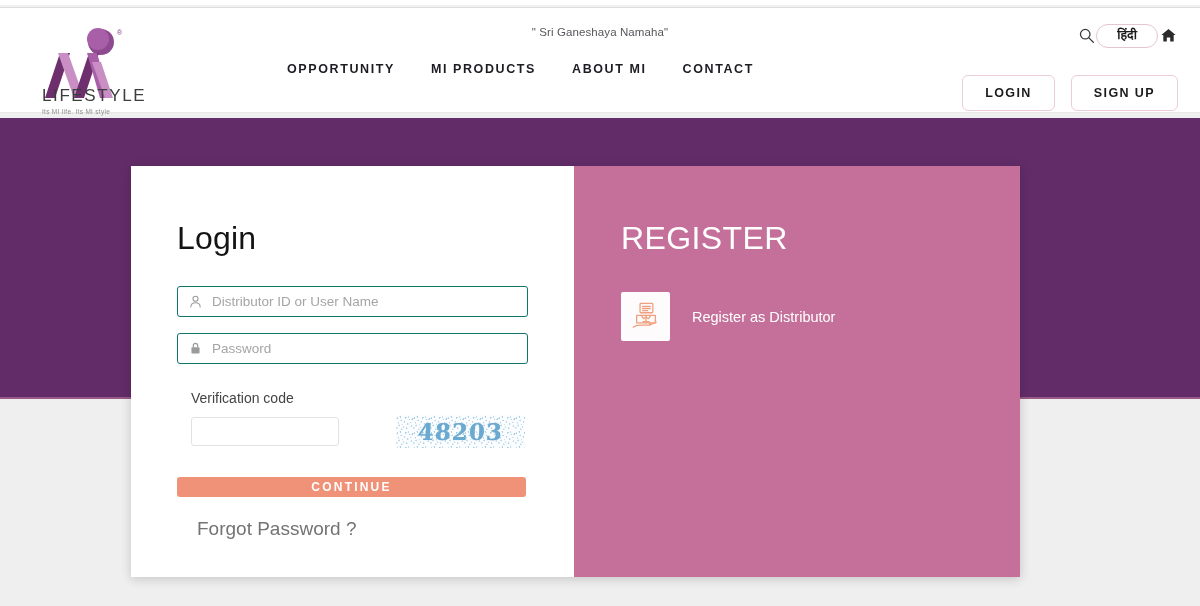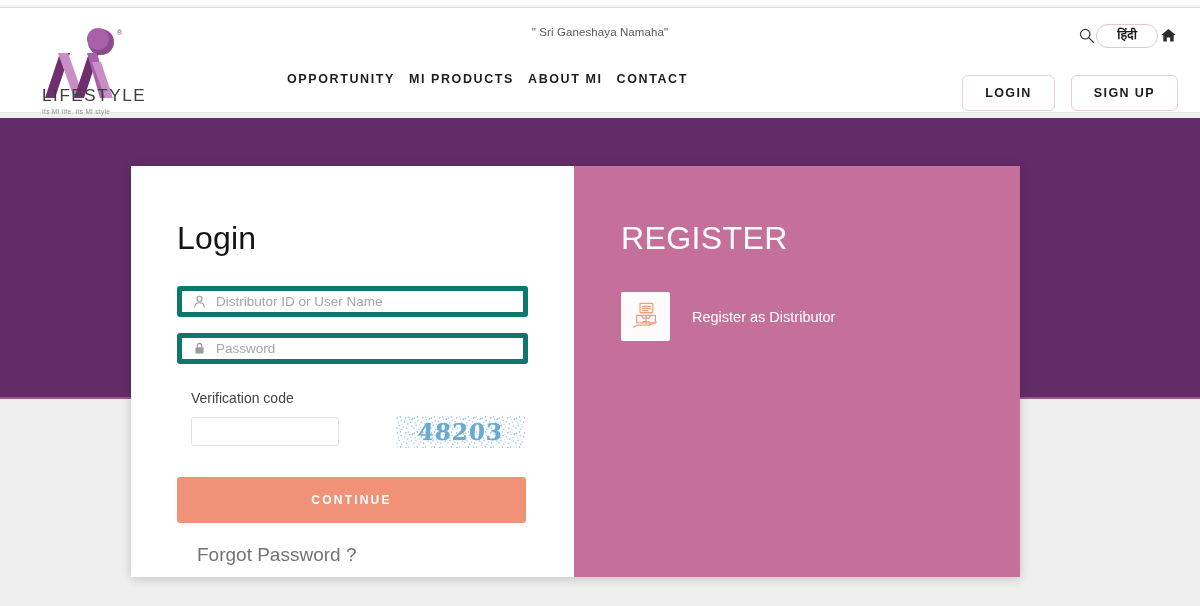--- a/index.html
+++ b/index.html
@@ -29,22 +29,22 @@
   .logo-svg { display: block; }
 
   .mantra {
     position: absolute; left: 0; right: 0; top: 18px;
     text-align: center;
     font-size: 11.5px; color: #56565c; letter-spacing: .1px;
     pointer-events: none;
   }
 
   .nav {
-    position: absolute; left: 287px; top: 64px;
-    display: flex; gap: 14px; align-items: center; justify-content: space-between;
+    position: absolute; left: 287px; top: 54px;
+    display: flex; gap: 36px; align-items: center; justify-content: space-between;
   }
   .nav-item {
     font-size: 12.5px; font-weight: bold;
     letter-spacing: 1.6px; color: #1c1c22;
     text-decoration: none; white-space: nowrap;
     cursor: pointer;
   }
 
   .utils {
     position: absolute; right: 22px; top: 16px;
@@ -97,21 +97,21 @@
   }
   .login-title {
     font-size: 32px; font-weight: normal; color: #141414;
     letter-spacing: .2px; line-height: 1;
   }
 
   .field {
     margin-top: 0;
     display: flex; align-items: center;
     height: 31px;
-    border: 5px solid #0f766e; border-radius: 3px;
+    border: 1px solid #0f766e; border-radius: 3px;
     background: #fff;
   }
   .field.first { margin-top: 32px; }
   .field.second { margin-top: 16px; }
   .field .fi {
     width: 34px; display: flex; align-items: center; justify-content: center;
     color: #9b9b9b; flex: 0 0 34px;
   }
   .field input {
     border: none; outline: none; flex: 1;
@@ -171,21 +171,21 @@
       radial-gradient(circle at 86% 50%, #b5d6e8 .6px, transparent 1px),
       radial-gradient(circle at 96% 28%, #9fc9e0 .7px, transparent 1.1px),
       radial-gradient(circle at 5% 86%, #c9e1ef .7px, transparent 1.1px),
       radial-gradient(circle at 34% 95%, #b5d6e8 .6px, transparent 1px);
     background-size: 17px 15px;
     opacity: .95;
   }
 
   .continue-btn {
     margin-top: 29px;
-    width: 349px; height: 46px;
+    width: 349px; height: 20px;
     background: #ef9277; border: none; border-radius: 3px;
     color: #ffffff; font-size: 12px; font-weight: bold;
     letter-spacing: 2.2px; cursor: pointer;
     font-family: "Liberation Sans", sans-serif;
   }
   .forgot {
     display: inline-block; margin-top: 21px; margin-left: 20px;
     font-size: 19px; color: #737373; text-decoration: none; cursor: pointer;
   }
 

